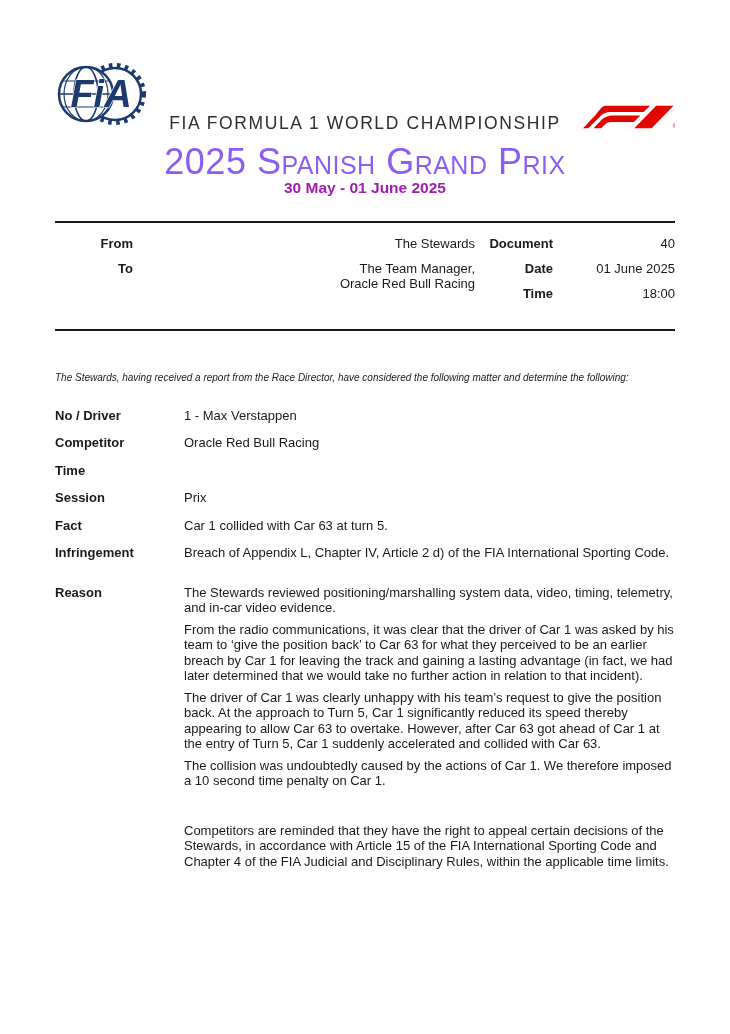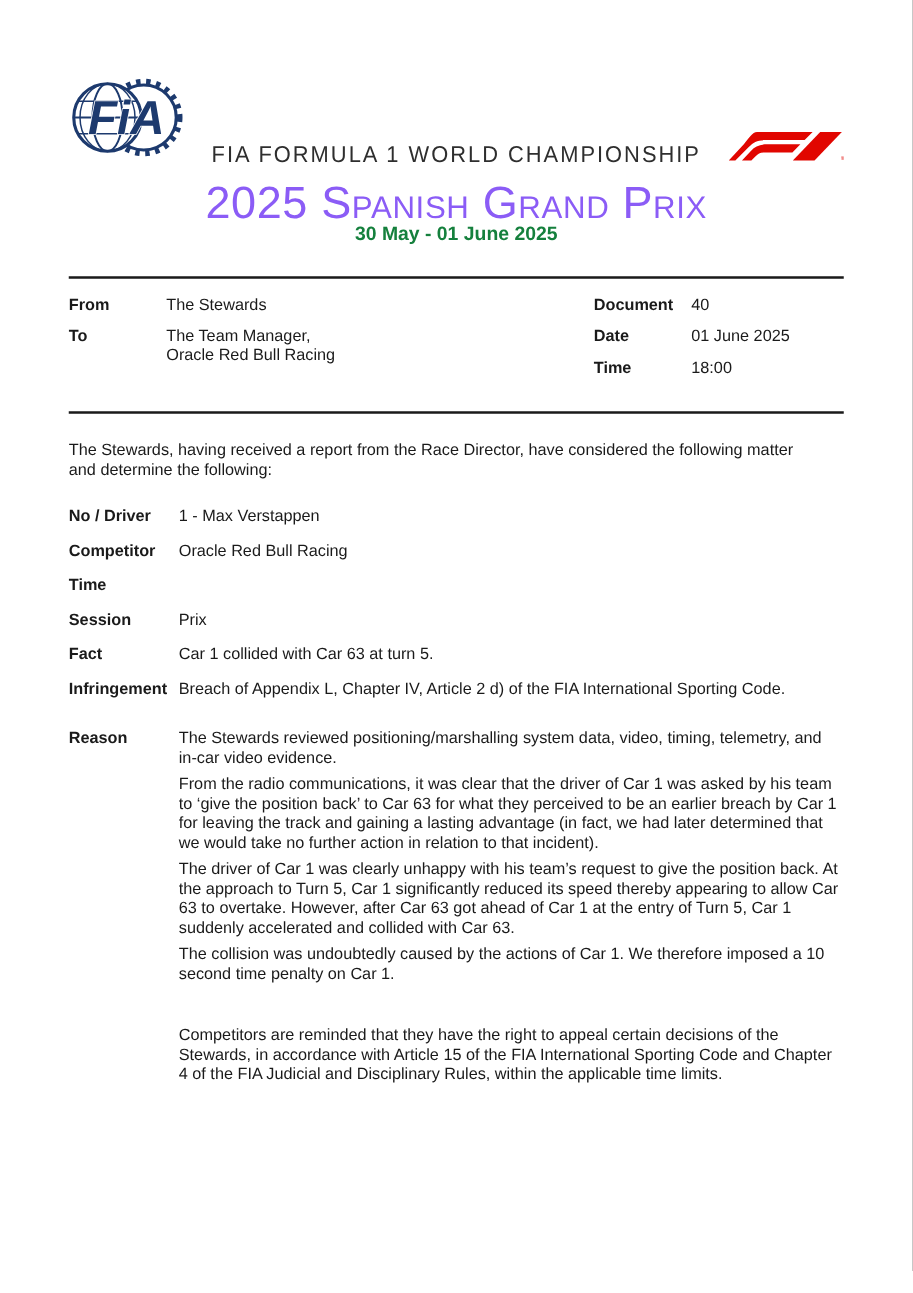--- a/index.html
+++ b/index.html
@@ -15,35 +15,35 @@
     flex:1;text-align:center;font-size:17.5px;letter-spacing:1.6px;color:#2e2e2e;
     font-weight:300;white-space:nowrap;transform:scaleY(1.05);
   }
   .f1-logo{width:92px;height:34px;flex:0 0 auto;position:relative;margin-top:6px;}
   
   .title-block{text-align:center;margin-top:14px;}
   .event-title{
     font-variant:small-caps;font-weight:normal;font-size:36px;line-height:28px;
     letter-spacing:0.5px;color:#8b5cf6;
   }
-  .event-dates{font-weight:bold;font-size:15.5px;margin-top:3px;color:#15803d;}
+  .event-dates{font-weight:bold;font-size:15.5px;margin-top:3px;color:#a21caf;}
   
   .meta{
     margin-top:24px;border-top:2px solid #1a1a1a;border-bottom:2px solid #1a1a1a;
     display:flex;padding:13px 0 18px 0;
   }
   .meta-col-left{flex:0 0 420px;}
   .meta-col-right{flex:1;}
-  .meta-row{display:flex;margin-bottom:10px;font-size:13px;line-height:15px;}
+  .meta-row{display:flex;margin-bottom:10px;font-size:13px;line-height:15px;text-align:right;}
   .meta-label{flex:0 0 78px;font-weight:bold;}
   .meta-value{flex:1;}
   
-  .intro{margin-top:21px;font-size:13px;line-height:15.5px;width:600px;}
+  .intro{margin-top:39px;font-size:10px;line-height:15.5px;width:600px;font-style:italic;}
   .fields{margin-top:22px;}
-  .frow{display:flex;margin-bottom:12px;font-size:13px;line-height:15.5px;}
+  .frow{display:flex;margin-bottom:12px;font-size:13px;line-height:15.5px;gap:41px;}
   .flabel{flex:0 0 88px;font-weight:bold;}
   .fvalue{flex:1;}
   .fvalue p{margin:0 0 6px 0;}
   .fvalue p:last-child{margin-bottom:0;}
   .spacer-sm{height:22px;}
   .spacer-lg{height:34px;}
 </style>
 </head>
 <body>
 

